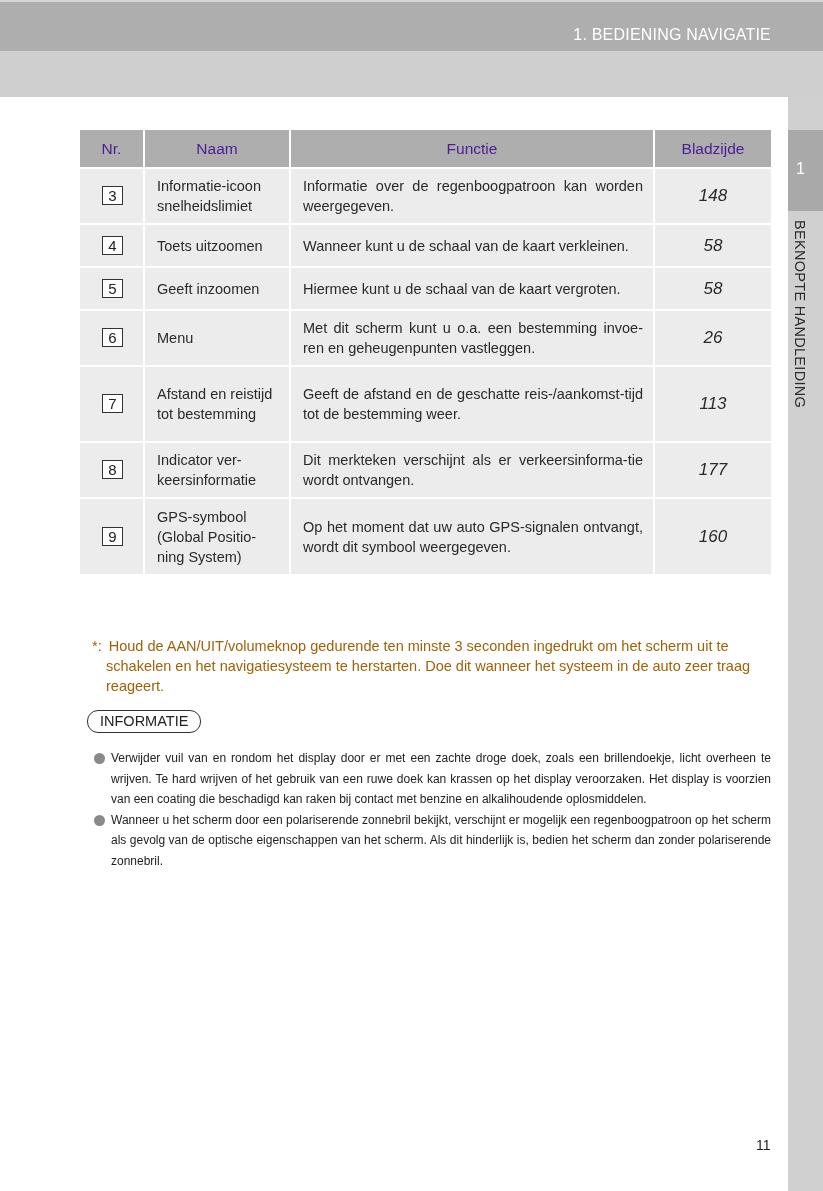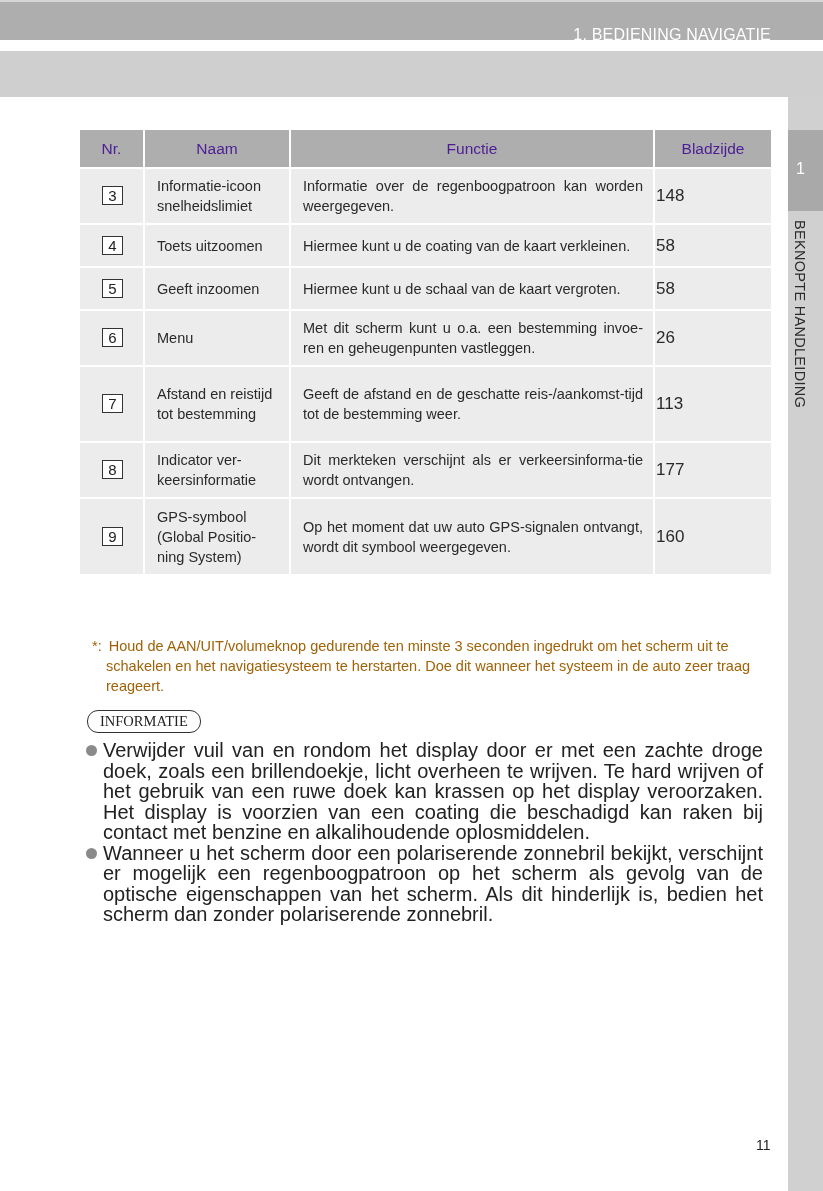--- a/index.html
+++ b/index.html
@@ -3,21 +3,21 @@
 <meta charset="utf-8">
 <style>
   html, body { margin: 0; padding: 0; }
   body {
     width: 823px; height: 1191px; position: relative; overflow: hidden;
     background: #ffffff;
     font-family: "Liberation Sans", sans-serif;
     color: #2a2a2a;
   }
   .topbar {
-    position: absolute; left: 0; top: 0; width: 823px; height: 40px;
+    position: absolute; left: 0; top: 0; width: 823px; height: 51px;
     background: #aeaeae; border-top: 2px solid #d6d6d6; box-sizing: border-box; text-align: center;
   }
   .topbar .title {
     position: absolute; right: 52px; top: 24px;
     color: #ffffff; font-size: 16px; letter-spacing: 0.2px;
   }
   .subbar {
     position: absolute; left: 0; top: 51px; width: 823px; height: 46px;
     background: #cfcfcf;
   }
@@ -47,42 +47,42 @@
   }
   table.nav th:last-child { border-right: none; }
   table.nav td {
     background: #ececec; border-right: 2px solid #ffffff; border-top: 2px solid #ffffff;
     vertical-align: middle; line-height: 20px;
   }
   table.nav td:last-child { border-right: none; }
   td.nr { width: 64px; text-align: left; padding-left: 22px; box-sizing: border-box; }
   td.naam { width: 146px; padding: 6px 6px 6px 12px; box-sizing: border-box; }
   td.func { width: 364px; padding: 6px 10px 6px 12px; box-sizing: border-box; text-align: justify; }
-  td.page { text-align: left; font-size: 17px; }
+  td.page { text-align: center; font-size: 17px; font-style: italic; }
   .numbox {
     display: inline-block; min-width: 17px; height: 17px; line-height: 17px;
     border: 1px solid #333; background: #fff; text-align: center; font-size: 15px;
     padding: 0 1px; box-sizing: content-box; color: #222;
   }
 
   .footnote {
     position: absolute; left: 92px; top: 636px; width: 670px;
     font-size: 14.5px; line-height: 20px; color: #a16207;
     padding-left: 14px; text-indent: -14px; box-sizing: border-box;
   }
   .footnote .mark { margin-right: 3px; }
 
   .info-badge {
     position: absolute; left: 87px; top: 710px;
     border: 1px solid #333; border-radius: 11px; padding: 0 12px;
-    font-size: 14.5px; line-height: 20px; height: 21px; color: #222; font-family: Liberation Serif, serif;
+    font-size: 14.5px; line-height: 20px; height: 21px; color: #222;
   }
   .info-list {
     position: absolute; left: 86px; top: 740px; width: 677px;
-    list-style: none; margin: 0; padding: 0; font-size: 20px; line-height: 20.5px;
+    list-style: none; margin: 8px; padding: 0; font-size: 12px; line-height: 20.5px;
   }
   .info-list li {
     position: relative; padding-left: 17px; text-align: justify; color: #222;
   }
   .info-list .bullet {
     position: absolute; left: 0; top: 5px; width: 11px; height: 11px;
     border-radius: 50%; background: #8a8a8a;
   }
   .page-number {
     position: absolute; left: 756px; top: 1137px; font-size: 14px; color: #222;
@@ -113,21 +113,21 @@
   <tbody>
     <tr style="height:56px">
       <td class="nr"><span class="numbox">3</span></td>
       <td class="naam">Informatie-icoon snelheidslimiet</td>
       <td class="func">Informatie over de regenboogpatroon kan worden weergegeven.</td>
       <td class="page">148</td>
     </tr>
     <tr style="height:43px">
       <td class="nr"><span class="numbox">4</span></td>
       <td class="naam">Toets uitzoomen</td>
-      <td class="func">Hiermee kunt u de coating van de kaart verkleinen.</td>
+      <td class="func">Wanneer kunt u de schaal van de kaart verkleinen.</td>
       <td class="page">58</td>
     </tr>
     <tr style="height:43px">
       <td class="nr"><span class="numbox">5</span></td>
       <td class="naam">Geeft inzoomen</td>
       <td class="func">Hiermee kunt u de schaal van de kaart vergroten.</td>
       <td class="page">58</td>
     </tr>
     <tr style="height:56px">
       <td class="nr"><span class="numbox">6</span></td>

